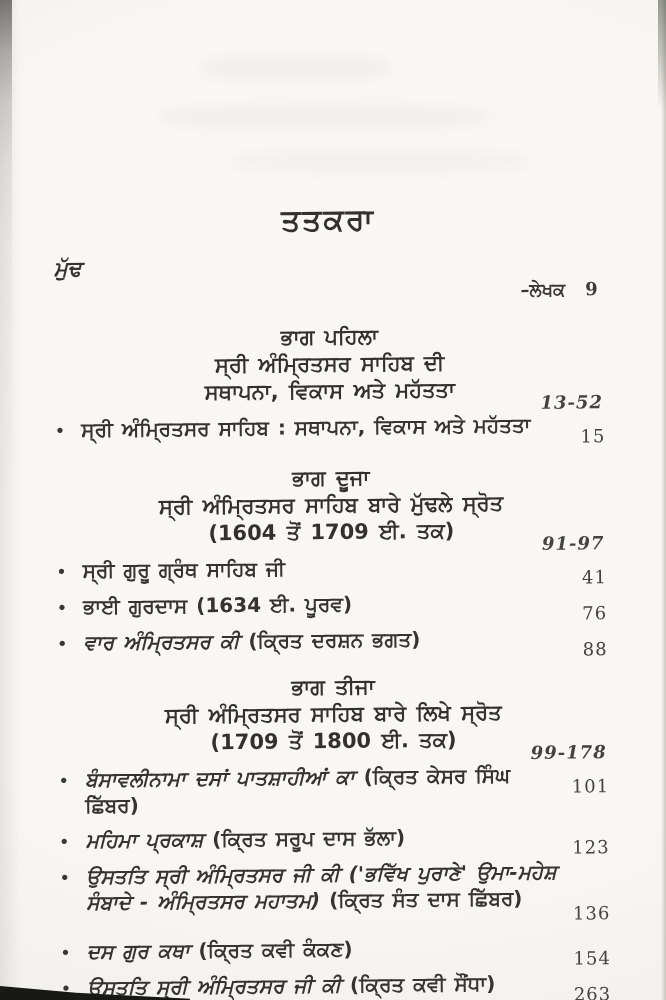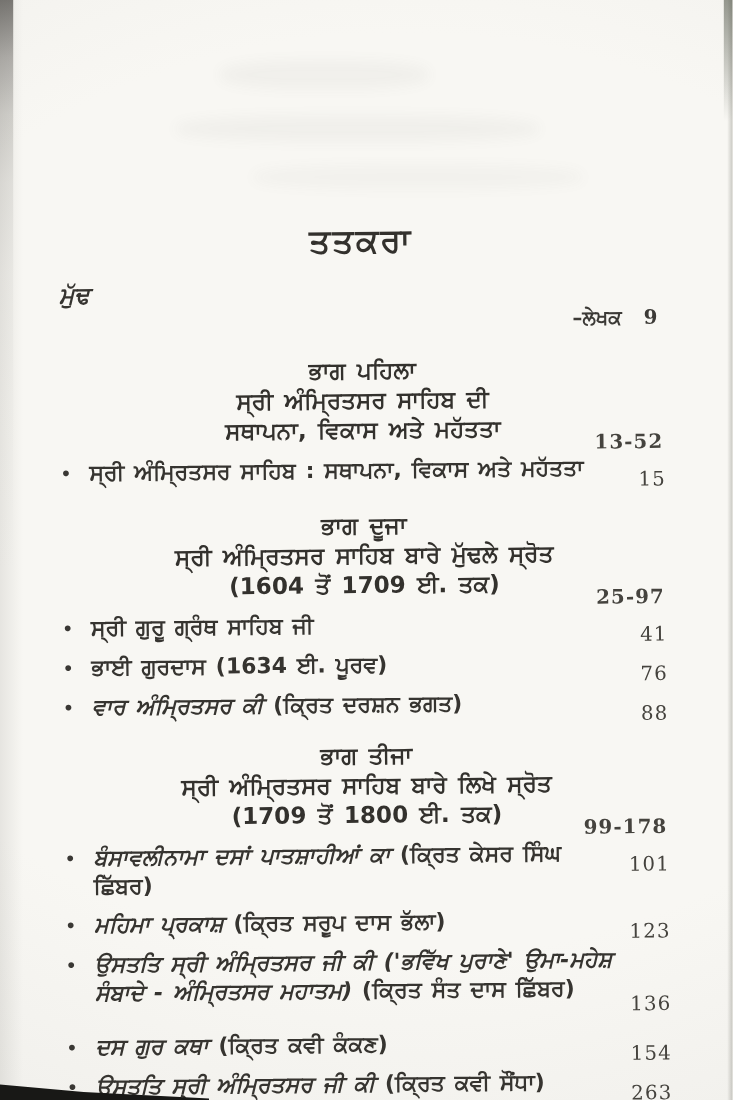--- a/index.html
+++ b/index.html
@@ -65,20 +65,21 @@
   .author-row .num{margin-left:20px;font-family:"DejaVu Serif",serif;font-weight:600;}
 
   .sec-head{
     position:relative;text-align:center;font-weight:bold;font-size:21px;line-height:27px;
     word-spacing:3px;color:#33312d;
   }
   .sec-head .range{
     position:absolute;right:2px;bottom:-13px;
     font-family:"DejaVu Serif",serif;font-size:18px;font-weight:600;color:#45433e;
     letter-spacing:1px;
+    font-style:italic;
   }
   .s1{margin-top:21px;}
   .s2{margin-top:24px;}
   .s3{margin-top:20px;}
 
   .items{margin-top:6px;}
   .toc-item{
     display:flex;align-items:flex-start;
     margin-top:9px;font-size:20px;font-weight:bold;line-height:26px;
   }
@@ -124,21 +125,21 @@
         <span class="bullet">•</span>
         <span class="itext"><span>ਸ੍ਰੀ ਅੰਮ੍ਰਿਤਸਰ ਸਾਹਿਬ : ਸਥਾਪਨਾ, ਵਿਕਾਸ ਅਤੇ ਮਹੱਤਤਾ</span></span>
         <span class="pnum">15</span>
       </div>
     </div>
 
     <div class="sec-head s2">
       <div>ਭਾਗ ਦੂਜਾ</div>
       <div>ਸ੍ਰੀ ਅੰਮ੍ਰਿਤਸਰ ਸਾਹਿਬ ਬਾਰੇ ਮੁੱਢਲੇ ਸ੍ਰੋਤ</div>
       <div>(1604 ਤੋਂ 1709 ਈ. ਤਕ)</div>
-      <span class="range">25-97</span>
+      <span class="range">91-97</span>
     </div>
     <div class="items">
       <div class="toc-item">
         <span class="bullet">•</span>
         <span class="itext"><span>ਸ੍ਰੀ ਗੁਰੂ ਗ੍ਰੰਥ ਸਾਹਿਬ ਜੀ</span></span>
         <span class="pnum">41</span>
       </div>
       <div class="toc-item">
         <span class="bullet">•</span>
         <span class="itext"><span>ਭਾਈ ਗੁਰਦਾਸ (1634 ਈ. ਪੂਰਵ)</span></span>

